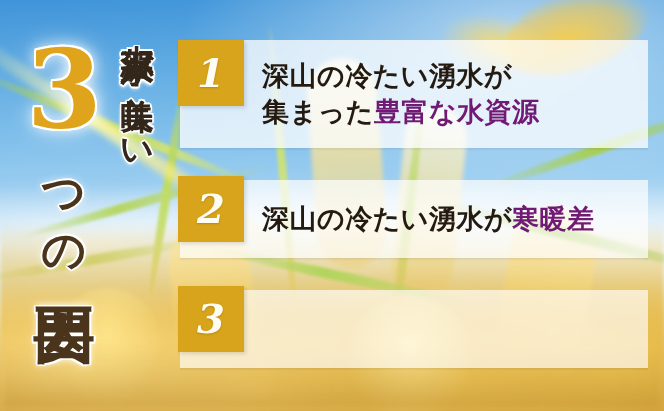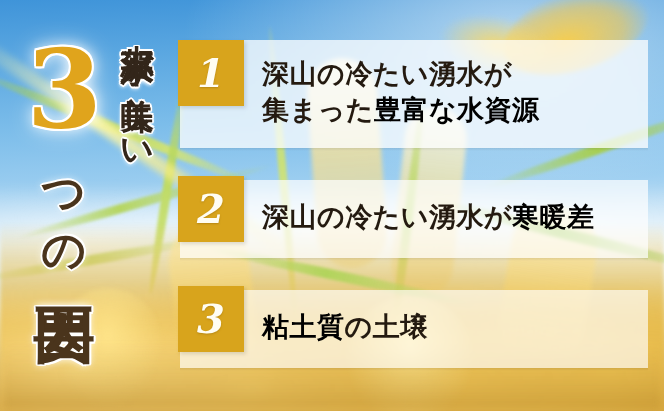--- a/index.html
+++ b/index.html
@@ -216,29 +216,29 @@
     text-shadow:0 1px 2px rgba(120,80,0,.35);
   }
   .panel-text{
     position:relative;
     z-index:2;
     flex:1;
     display:flex;
     flex-direction:column;
     justify-content:center;
     padding-left:18px;
-    font-family:Liberation Mono, monospace;
+    font-family:Liberation Sans, sans-serif;
     font-weight:700;
     color:#241a10;
     font-size:27px;
     line-height:1.34;
     letter-spacing:.5px;
     white-space:nowrap;
   }
-  .panel-text .hl{ color:#000000; }
+  .panel-text .hl{ color:#701a75; }
 
   
   #panel-1{ top:40px; height:108px; }
   #panel-1 .panel-bg{ top:0; bottom:0; background:rgba(255,255,255,.74); }
   #panel-1 .num-box{ height:66px; align-self:flex-start; }
 
   
   #panel-2{ top:180px; height:78px; }
   #panel-2 .panel-bg{ background:rgba(255,255,255,.70); }
   #panel-2 .num-box{ height:66px; align-self:flex-start; margin-top:-4px; }
@@ -328,21 +328,16 @@
           <span>深山の冷たい湧水が</span><span class="hl">寒暖差</span>
         </div>
       </div>
     </div>
 
     <div class="panel" id="panel-3">
       <div class="panel-bg"></div>
       <div class="num-box">
         <span>3</span>
       </div>
-      <div class="panel-text">
-        <div>
-          <span class="hl">粘土質</span><span>の土壌</span>
-        </div>
-      </div>
     </div>
 
   </div>
 </div>
 
 </body></html>

